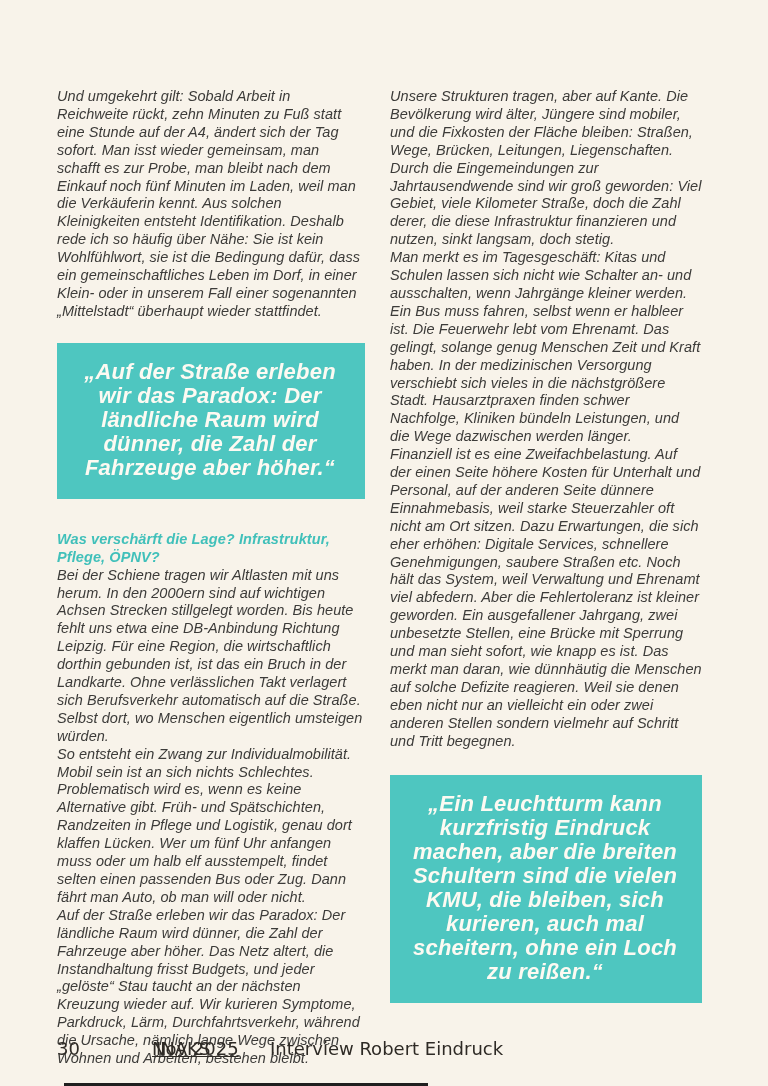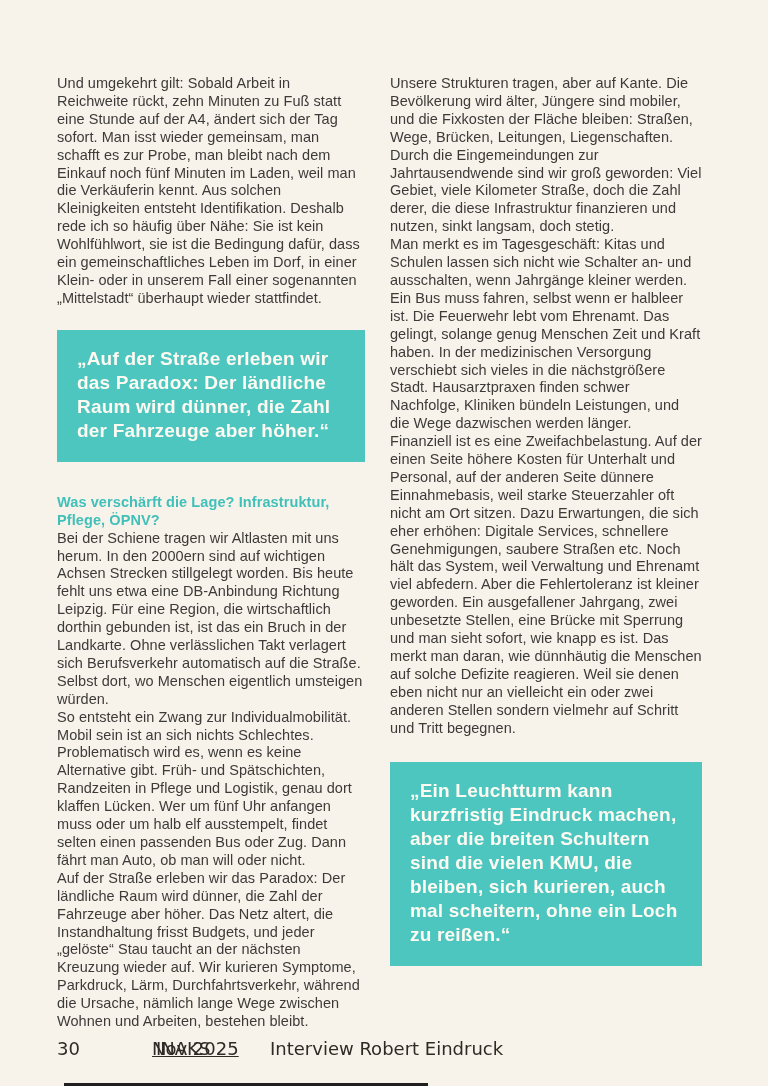--- a/index.html
+++ b/index.html
@@ -16,25 +16,26 @@
   .page{
     position:relative;
     width:768px;
     height:1086px;
     background:var(--background);
     overflow:hidden;
     font-family:"Liberation Sans", sans-serif;
   }
   .col{
     position:absolute;
-    top:75px;
+    top:88px;
     color:var(--body-text);
     font-size:14.5px;
     line-height:17.9px;
     letter-spacing:0.05px;
+    font-style:italic;
   }
   .col-left{left:57px;width:308px;}
   .col-right{left:390px;width:312px;}
   .col p{
     margin:0;
     text-align:left;
     hyphens:auto;
     -webkit-hyphens:auto;
   }
   .q-heading{
@@ -47,24 +48,25 @@
   }
   .quote-box{
     background:var(--accent);
     padding:17px 22px 19px 20px;
     box-sizing:border-box;
   }
   .quote-box p{
     margin:0;
     color:var(--quote-text);
     font-weight:700;
-    font-size:19px;
+    font-size:22px;
     line-height:24px;
     letter-spacing:0.2px;
     hyphens:auto;
+    text-align:center;
     -webkit-hyphens:auto;
   }
   .quote-box.qb-left{margin:22px 0 32px 0;}
   .quote-box.qb-right{margin:24px 0 0 0;}
   .page-footer{
     position:absolute;
     left:0;top:1040px;width:100%;height:20px;
     font-family:"DejaVu Sans", sans-serif;
     font-size:18px;
     line-height:18px;

